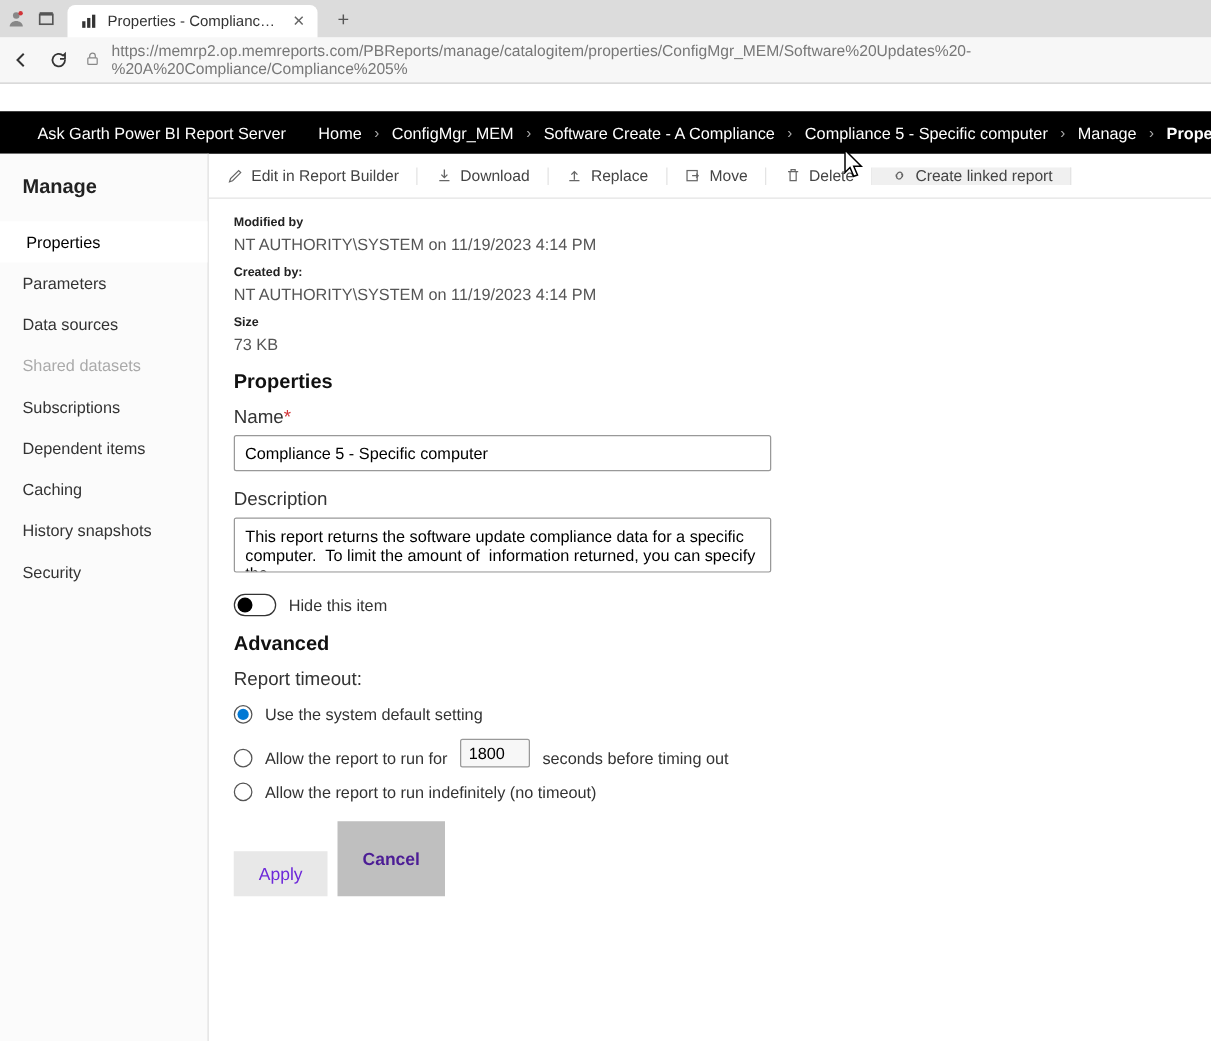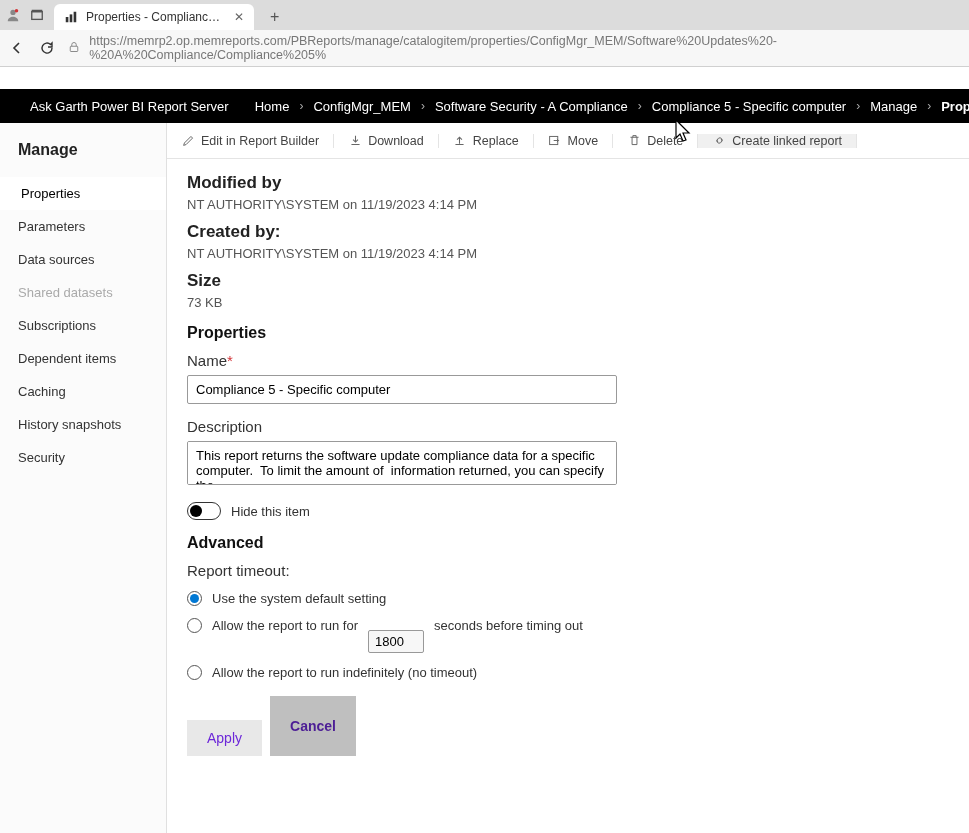--- a/index.html
+++ b/index.html
@@ -39,35 +39,35 @@
 
   
   .content { flex:1; display:flex; flex-direction:column; }
   .toolbar { height:36px; border-bottom:1px solid #e4e4e4; display:flex; align-items:center; }
   .tool-btn { display:flex; align-items:center; gap:6px; padding:0 14px; font-size:12.5px; color:#444; border-right:1px solid #e4e4e4; cursor:pointer; }
   .tool-btn.hover { background:#f0f0f0; }
   .tool-icon { width:14px; height:14px; display:inline-flex; align-items:center; justify-content:center; color:#666; }
 
   .page-body { padding:14px 20px; overflow:auto; }
   .meta-row { margin-bottom:6px; }
-  .meta-label { font-weight:600; font-size:17px; color:#222; }
+  .meta-label { font-weight:600; font-size:10px; color:#222; }
   .meta-value { font-size:13px; color:#555; margin-top:4px; margin-bottom:10px; }
 
   .section-title { font-weight:700; font-size:16px; margin:14px 0 10px; color:#111; }
   .field-label { font-size:15px; color:#333; margin-bottom:6px; display:block; }
   .req { color:#d13438; }
   input[type=text].wide, textarea.wide { width: 430px; border:1px solid #999; padding:6px 8px; font-size:13px; border-radius:2px; font-family:inherit; }
   textarea.wide { height:44px; resize:none; overflow-y:scroll; }
-  input.narrow { width:56px; border:1px solid #999; padding:3px 6px; font-size:13px; border-radius:2px; background:#f7f7f7;margin-top:12px;}
+  input.narrow { width:56px; border:1px solid #999; padding:3px 6px; font-size:13px; border-radius:2px; background:#f7f7f7;}
 
   .toggle-row { display:flex; align-items:center; gap:10px; margin:14px 0; }
   .toggle { width:34px; height:18px; border:1px solid #333; border-radius:10px; position:relative; background:#fff; }
   .toggle-knob { width:12px; height:12px; background:#000; border-radius:50%; position:absolute; top:2px; left:2px; }
 
-  .radio-row { display:flex; align-items:flex-start; gap:10px; margin:12px 0; font-size:13px; }
+  .radio-row { display:flex; align-items:flex-end; gap:10px; margin:12px 0; font-size:13px; }
   .radio { width:15px; height:15px; border:1px solid #555; border-radius:50%; display:inline-flex; align-items:center; justify-content:center; }
   .radio.selected::after { content:""; width:9px; height:9px; background:#0078d4; border-radius:50%; display:block; }
 
   .btn-row { margin-top:16px; display:flex; gap:8px; }
   .btn { padding:10px 20px; font-size:14px; border:none; cursor:pointer; }
   .btn-apply { background:#e8e8e8; color:#6d28d9; font-weight:400;margin-top:24px; }
   .btn-cancel { background:#bfbfbf; color:#4c1d95; font-weight:600; }
 
   
   .cursor { position:absolute; left:668px; top:118px; pointer-events:none; }
@@ -128,21 +128,21 @@
 </div>
 
 <div class="breadcrumb-bar">
   <div class="logo-box"></div>
   <span class="crumb dim">Ask Garth Power BI Report Server</span>
   <span style="flex:0 0 6px"></span>
   <span class="crumb">Home</span>
   <span class="crumb-sep">›</span>
   <span class="crumb">ConfigMgr_MEM</span>
   <span class="crumb-sep">›</span>
-  <span class="crumb">Software Security - A Compliance</span>
+  <span class="crumb">Software Create - A Compliance</span>
   <span class="crumb-sep">›</span>
   <span class="crumb">Compliance 5 - Specific computer</span>
   <span class="crumb-sep">›</span>
   <span class="crumb">Manage</span>
   <span class="crumb-sep">›</span>
   <span class="crumb active">Properties</span>
 </div>
 
 <div class="main-area">
 

